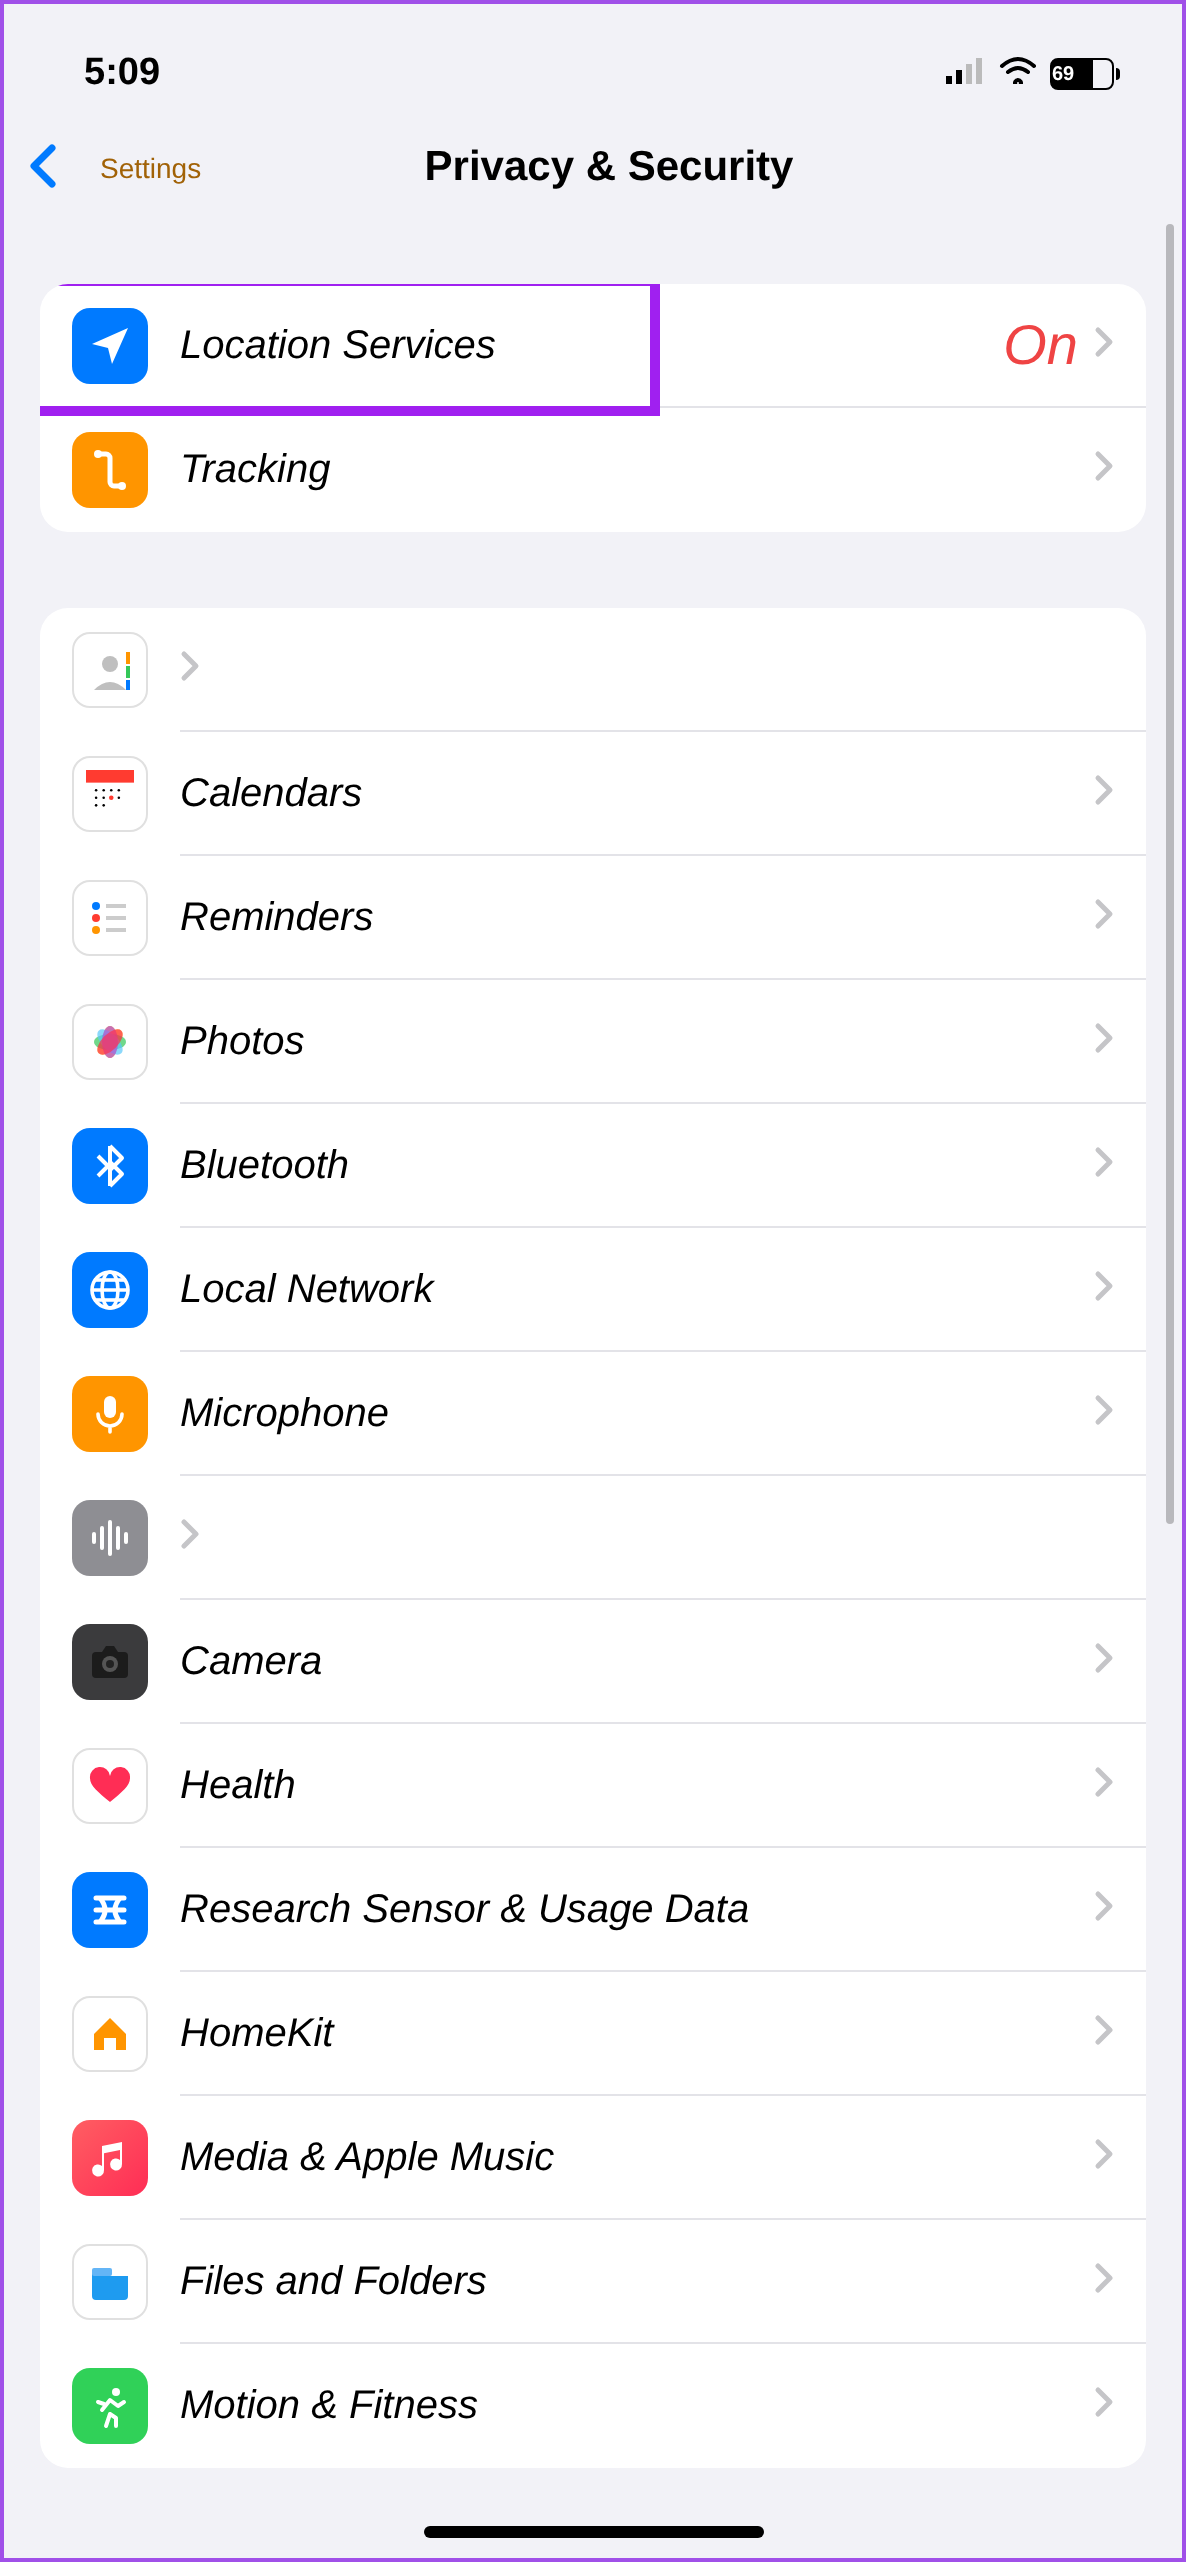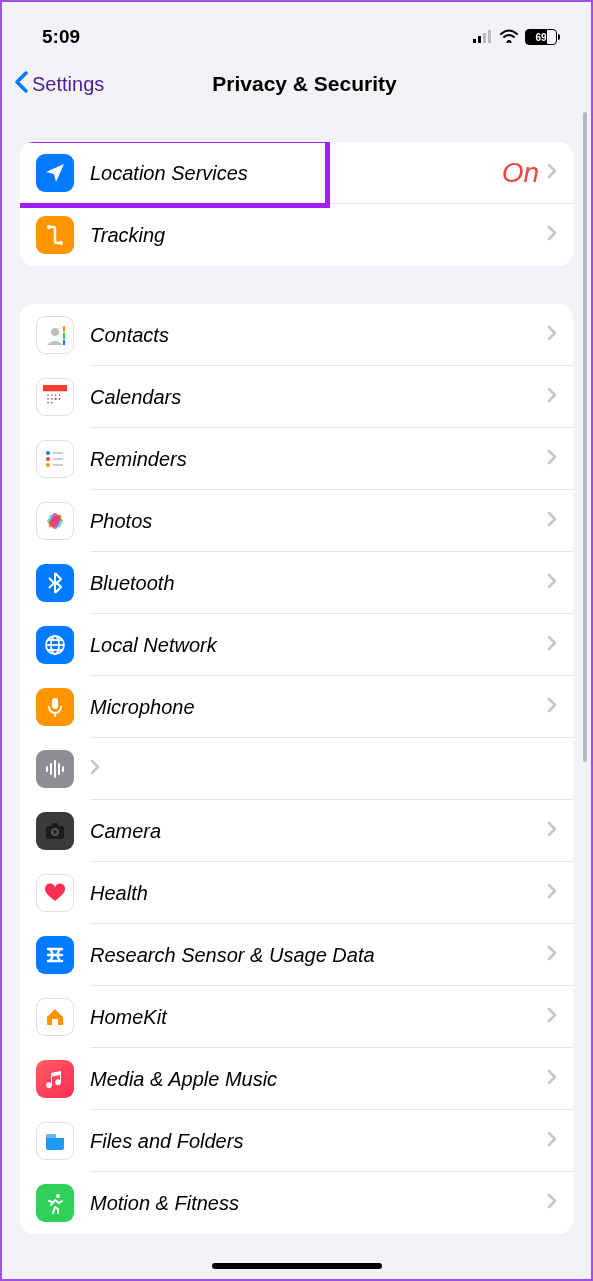--- a/index.html
+++ b/index.html
@@ -31,33 +31,33 @@
       display: flex; align-items: center; justify-content: center;
       font-size: 10px; font-weight: 700;
       background: linear-gradient(to right, #000 69%, transparent 69%);
       color: #fff;
     }
     .battery::after {
       content: ""; position: absolute; right: -4px; top: 4px;
       width: 2.5px; height: 6px; background: #000; border-radius: 0 2px 2px 0;
     }
     .battery-num {
-      position: absolute; left: 0; right: 0; text-align: center;
+      position: absolute; left: 0; right: 0; text-align: left;
       mix-blend-mode: difference; color: #fff; font-size: 10px;
     }
     
     .nav-header {
       height: 56px;
       display: flex; align-items: center;
       position: relative;
       padding: 0 12px;
     }
     .back-btn {
-      display: flex; align-items: center; gap: 2px;
-      color: #4c1d95; font-size: 20px;
+      display: flex; align-items: center; gap: 20px;
+      color: #a16207; font-size: 14px;
     }
     .nav-title {
       position: absolute; left: 16px; right: 0;
       text-align: center;
       font-size: 21px; font-weight: 600;
       pointer-events: none;
     }
     
     .content { padding: 30px 18px 0; }
     .group {
@@ -202,21 +202,20 @@
     <div class="row">
       <div class="icon-box bg-white-border">
         <svg viewBox="0 0 24 24">
             <circle cx="12" cy="9" r="4" fill="#bfbfbf"></circle>
             <path d="M4 22 q8 -8 16 0" fill="#bfbfbf"></path>
             <rect x="20" y="3" width="2" height="6" fill="#ff9500"></rect>
             <rect x="20" y="10" width="2" height="6" fill="#34c759"></rect>
             <rect x="20" y="17" width="2" height="5" fill="#007aff"></rect>
           </svg>
       </div>
-      <span class="row-label">Contacts</span>
       <span class="chev"><svg width="10" height="16" viewBox="0 0 10 16">
             <polyline points="2,2 8,8 2,14" stroke="#c5c5c8" stroke-width="2.5" fill="none" stroke-linecap="round" stroke-linejoin="round"></polyline>
           </svg></span>
       <div class="row-divider"></div>
     </div>
 
     <div class="row">
       <div class="icon-box bg-white-border" style="overflow:hidden;">
         <svg viewBox="0 0 38 38" width="38" height="38">
             <rect x="0" y="0" width="38" height="10" fill="#ff3b30"></rect>

